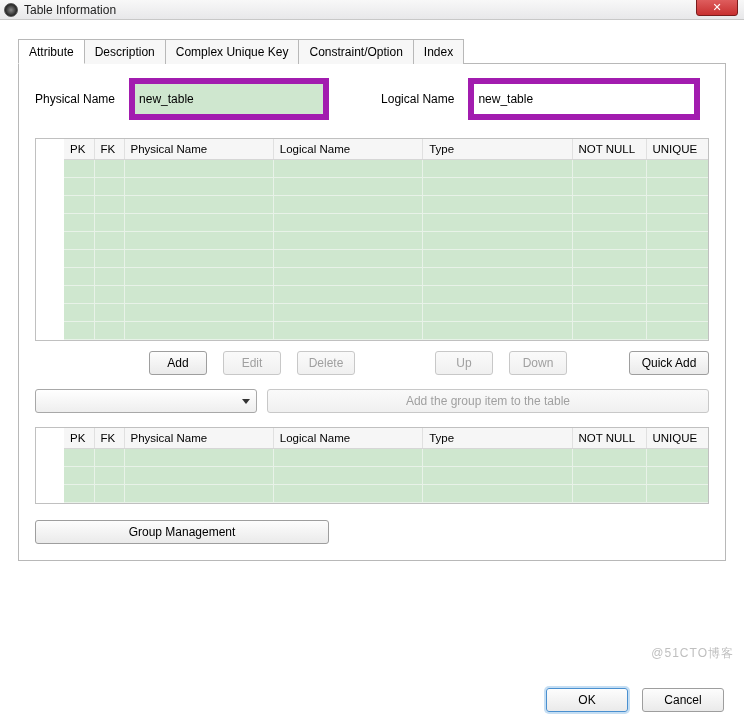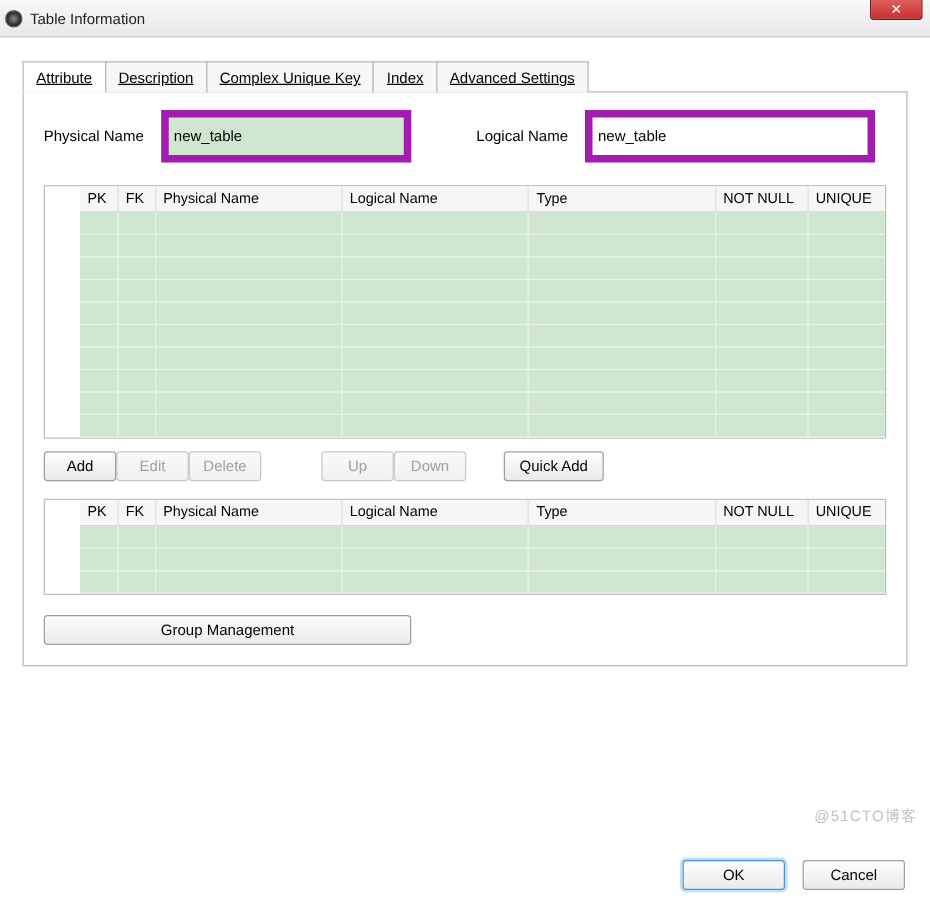--- a/index.html
+++ b/index.html
@@ -7,21 +7,21 @@
     margin: 0;
     font-family: "Segoe UI", Tahoma, sans-serif;
     font-size: 12px;
     background: #fff;
     width: 744px;
     height: 726px;
     overflow: hidden;
     position: relative;
   }
   .titlebar {
-    height: 30px;
+    height: 20px;
     background: linear-gradient(#f8f8f8,#e8e8ea);
     border-bottom: 1px solid #c8c8c8;
     display: flex;
     align-items: center;
     padding: 0 4px;
     position: relative;
   }
   .titlebar .icon {
     width: 14px; height: 14px;
     border-radius: 50%;
@@ -41,21 +41,20 @@
     display: flex; align-items: center; justify-content: center;
     font-size: 11px;
     box-shadow: inset 0 1px 0 rgba(255,255,255,.3);
   }
   .dialog-body {
     padding: 18px 18px 0 18px;
   }
   .tabs {
     display: flex;
     position: relative;
-    text-decoration: underline;
   }
   .tab {
     padding: 5px 10px 4px 10px;
     border: 1px solid #b8b8b8;
     border-bottom: none;
     background: #f7f7f7;
     margin-right: -1px;
     cursor: default;
     position: relative;
     top: 1px;
@@ -109,23 +108,24 @@
   .grid td {
     height: 18px;
     background: #cfe7cf;
     border-right: 1px solid #e8f2e8;
     border-bottom: 1px solid #e8f2e8;
     padding: 0;
   }
   .grid td:last-child { border-right: none; }
   .btnrow {
     display: flex;
-    gap: 0;
+    gap: 16px;
     align-items: center;
     margin-bottom: 14px;
+    justify-content: flex-end;
   }
   .btn {
     min-width: 58px;
     height: 24px;
     border: 1px solid #9e9e9e;
     background: linear-gradient(#fdfdfd,#eaeaea);
     border-radius: 3px;
     font-size: 12px;
     font-family: inherit;
     padding: 0 10px;
@@ -208,22 +208,22 @@
     <span>✕</span>
   </div>
 </div>
 
 <div class="dialog-body">
 
   <div class="tabs">
     <div class="tab active">Attribute</div>
     <div class="tab">Description</div>
     <div class="tab">Complex Unique Key</div>
+    <div class="tab">Constraint/Option</div>
     <div class="tab">Index</div>
-    <div class="tab">Advanced Settings</div>
   </div>
 
   <div class="tabpane">
 
     
     <div class="row1">
       <span class="lbl">Physical Name</span>
       <input class="txt selected" style="width: 200px;" value="new_table">
       <span style="width:24px;"></span>
       <span class="lbl">Logical Name</span>
@@ -354,20 +354,26 @@
       <button class="btn" disabled="">Edit</button>
       <button class="btn" disabled="">Delete</button>
       <span style="flex:0 0 48px;"></span>
       <button class="btn" disabled="">Up</button>
       <button class="btn" disabled="">Down</button>
       <span style="flex:0 0 30px;"></span>
       <button class="btn" style="min-width:80px;">Quick Add</button>
     </div>
 
     
+    <div class="grouprow">
+      <div class="combo">
+        <div class="caret"></div>
+      </div>
+      <button class="addgroup" disabled="">Add the group item to the table</button>
+    </div>
 
     
     <div class="grid-wrap">
       <table class="grid">
         <colgroup>
           <col class="col-pk">
             <col class="col-fk">
             <col>
             <col>
             <col>

